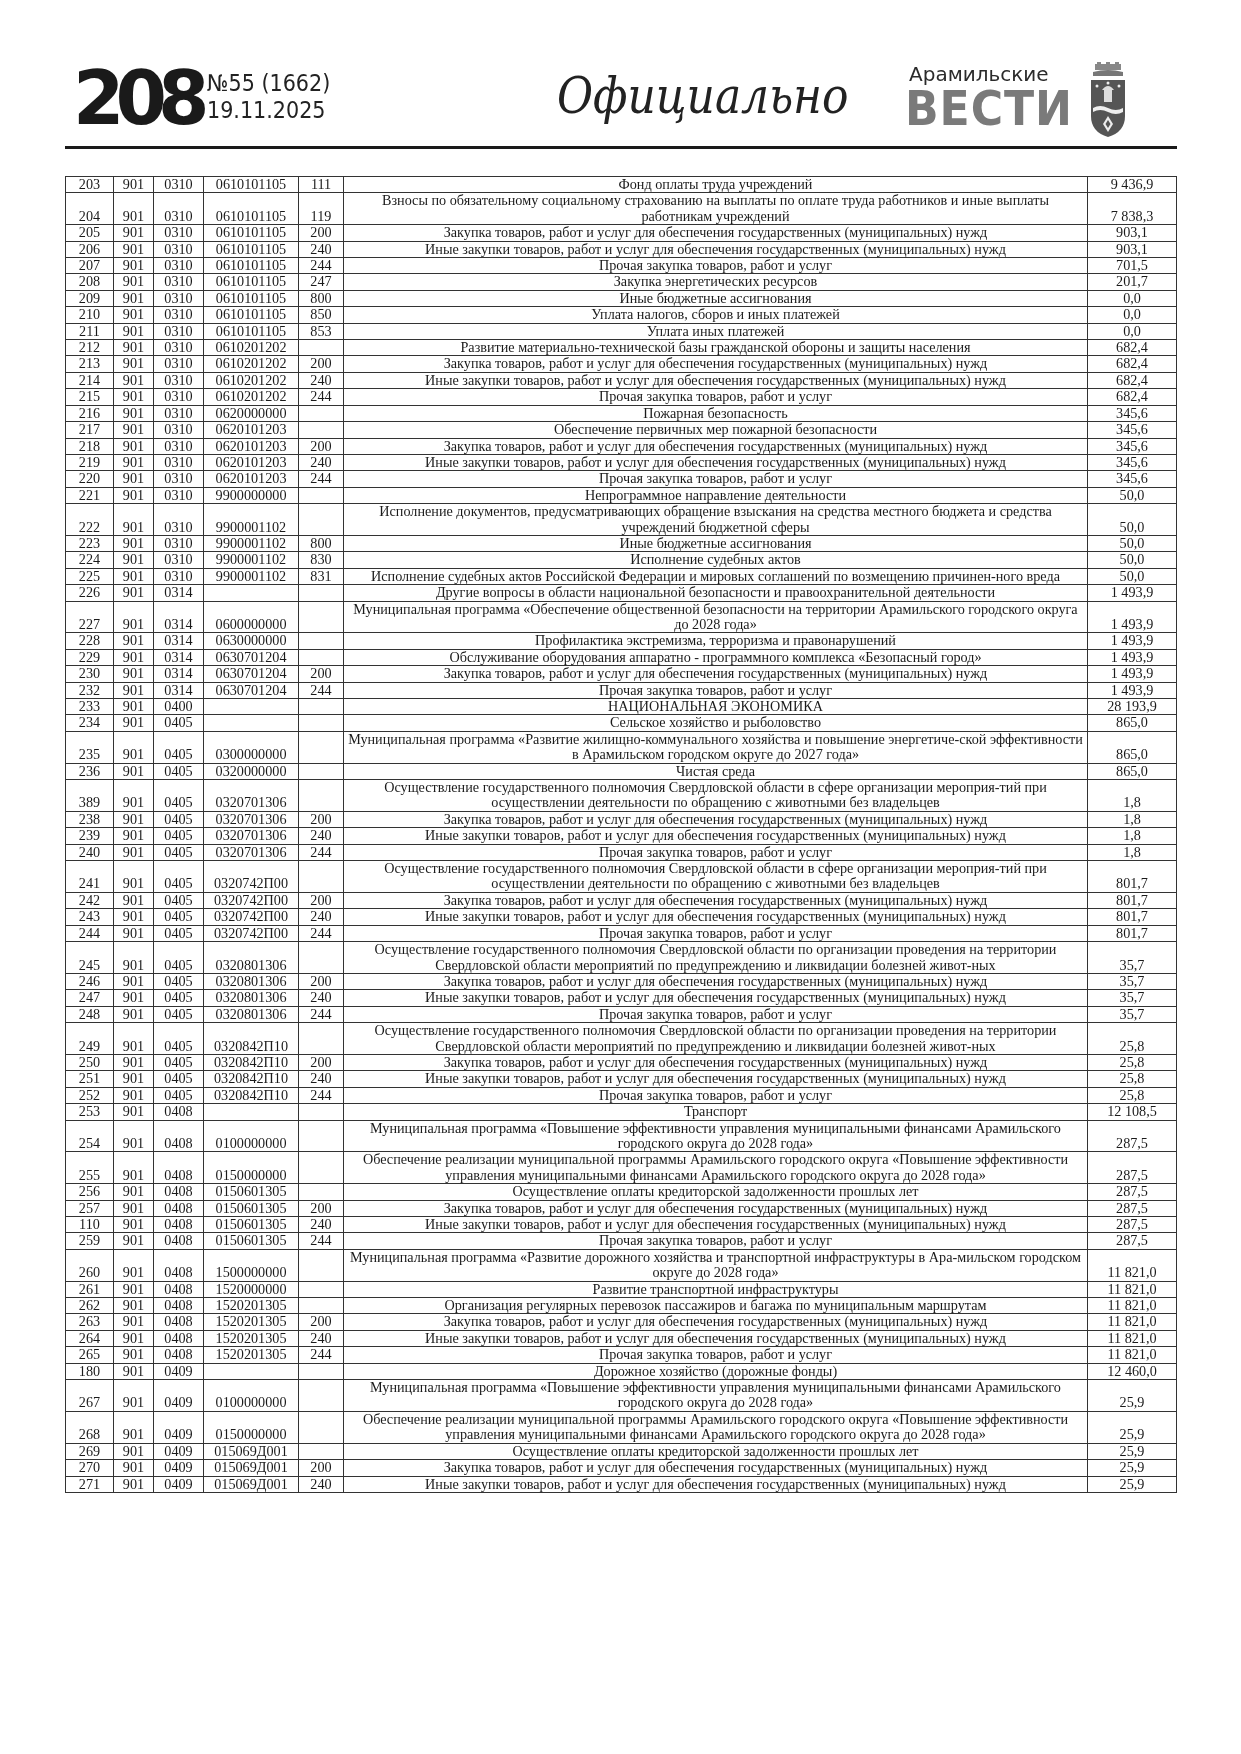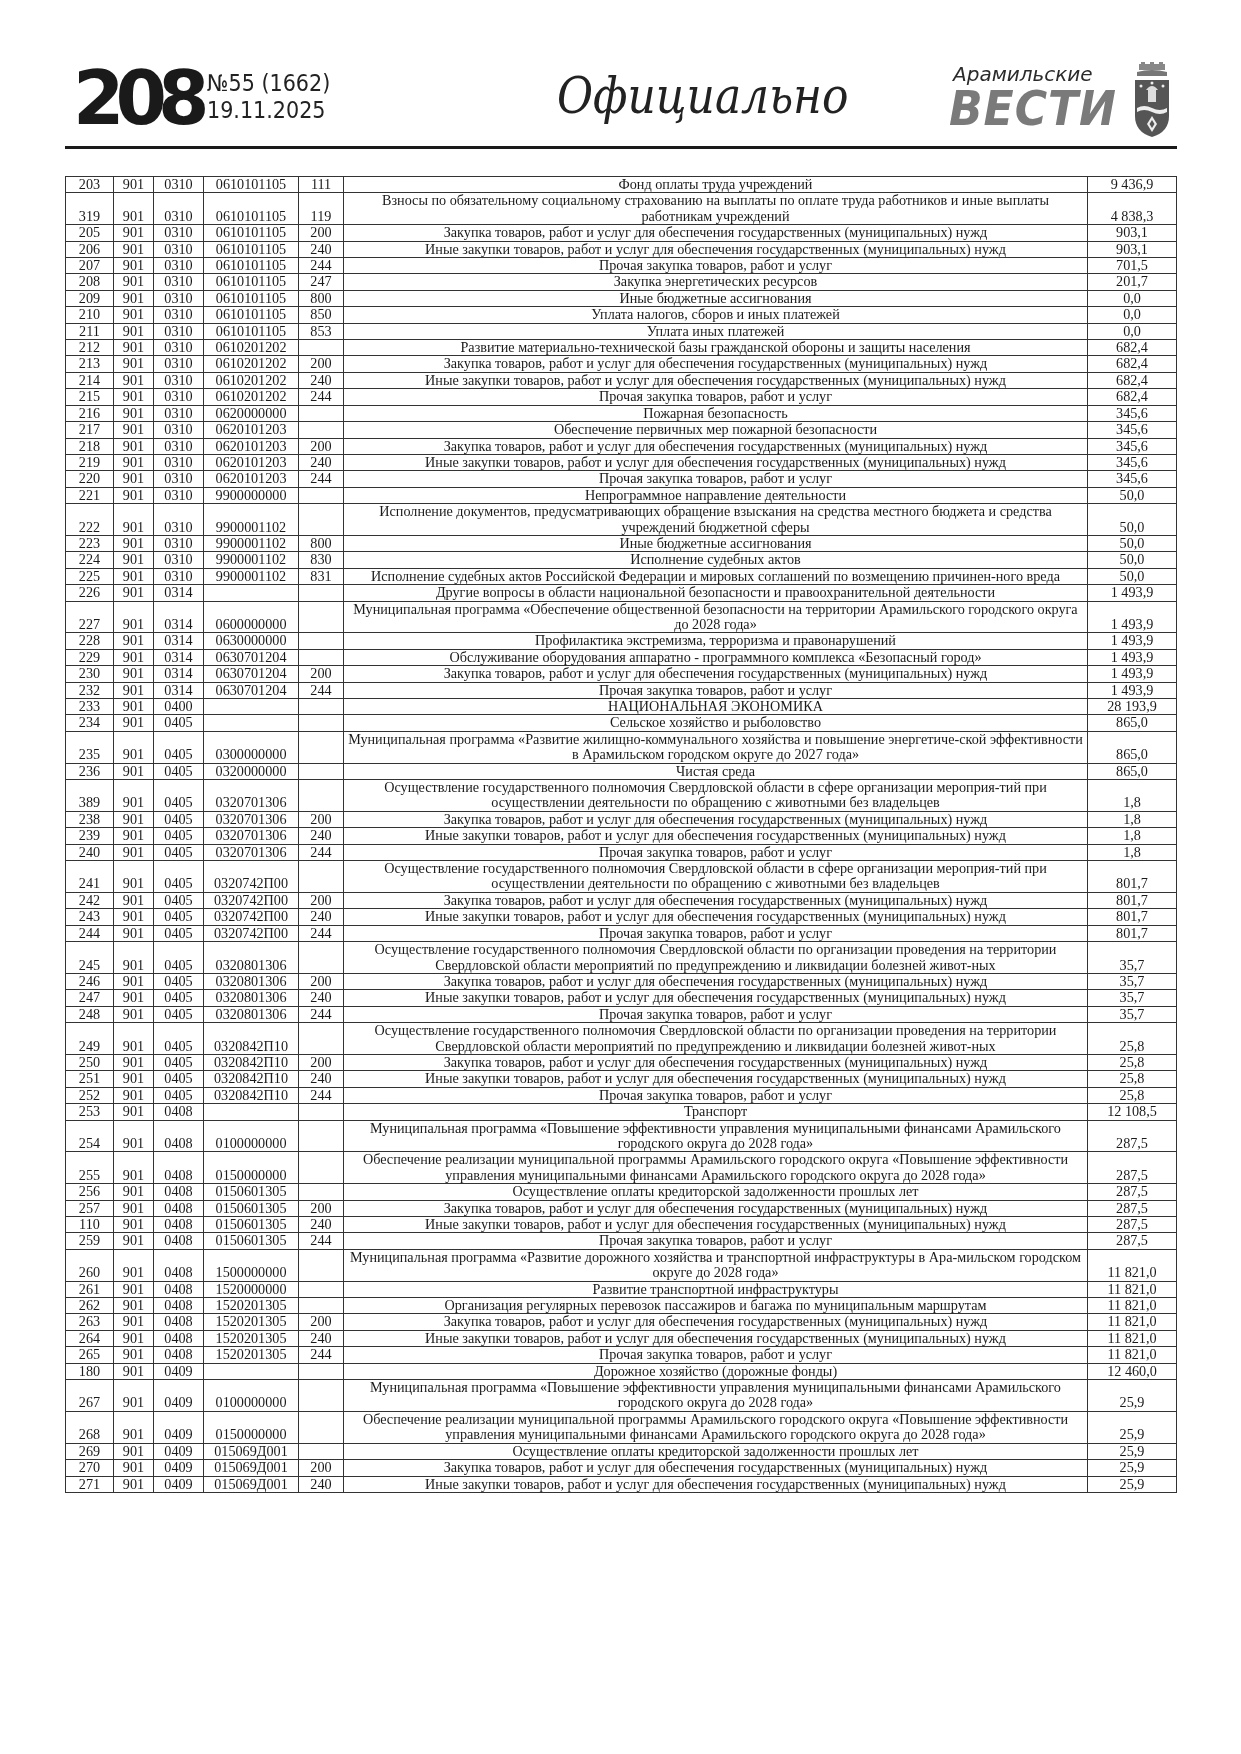--- a/index.html
+++ b/index.html
@@ -2,21 +2,21 @@
 <html><head>
 <meta charset="utf-8">
 <style>
   html, body { margin: 0; padding: 0; background: #ffffff; }
   body { width: 1241px; height: 1754px; position: relative; overflow: hidden; font-family: "Liberation Serif", "DejaVu Serif", serif; color: #1a1a1a; }
 
   .masthead { position: absolute; left: 65px; top: 62px; width: 1112px; height: 80px; }
   .page-num { position: absolute; left: 8px; top: -4px; font-family: "DejaVu Sans", sans-serif; font-weight: bold; font-size: 74px; letter-spacing: -9px; line-height: 80px; color: #1a1a1a; }
   .issue { position: absolute; left: 142px; top: 8px; font-family: "DejaVu Sans", sans-serif; font-size: 23px; line-height: 27px; color: #222; transform: scaleX(0.9); transform-origin: left top; }
   .section-title { position: absolute; left: 492px; top: 4px; font-family: "DejaVu Serif", serif; font-style: italic; font-size: 50px; line-height: 60px; color: #222; transform: scaleX(0.88); transform-origin: left top; }
-  .logo { position: absolute; left: 880px; top: 0px; width: 230px; height: 80px; font-style: italic; }
+  .logo { position: absolute; left: 836px; top: 0px; width: 230px; height: 80px; }
   .logo-top { position: absolute; left: 8px; top: 0; font-family: "DejaVu Sans", sans-serif; font-size: 20px; color: #2b2b2b; line-height: 24px; }
   .logo-main { position: absolute; left: 4px; top: 20px; font-family: "DejaVu Sans", sans-serif; font-weight: bold; font-size: 48px; color: #7a7a7a; line-height: 52px; letter-spacing: 1px; transform: scaleX(0.92); transform-origin: left top; }
   .emblem { position: absolute; left: 186px; top: 0px; width: 42px; height: 76px; }
   .rule { position: absolute; left: 65px; top: 146px; width: 1112px; height: 3px; background: #1a1a1a; }
 
   table.budget { position: absolute; left: 65px; top: 176px; width: 1111px; border-collapse: collapse; table-layout: fixed; font-size: 14.2px; line-height: 15.4px; }
   table.budget td { border: 1px solid #333; padding: 0 2px; vertical-align: bottom; white-space: nowrap; overflow: hidden; }
   table.budget td.desc { white-space: normal; text-align: center; padding: 0 4px; }
   table.budget td.num { text-align: center; }
   table.budget td.amt { text-align: center; }
@@ -70,27 +70,27 @@
       <tr>
         <td class="num">203</td>
         <td class="num">901</td>
         <td class="num">0310</td>
         <td class="num">0610101105</td>
         <td class="num">111</td>
         <td class="desc">Фонд оплаты труда учреждений</td>
         <td class="amt">9 436,9</td>
       </tr>
       <tr>
-        <td class="num">319</td>
+        <td class="num">204</td>
         <td class="num">901</td>
         <td class="num">0310</td>
         <td class="num">0610101105</td>
         <td class="num">119</td>
         <td class="desc">Взносы по обязательному социальному страхованию на выплаты по оплате труда работников и иные выплаты работникам учреждений</td>
-        <td class="amt">4 838,3</td>
+        <td class="amt">7 838,3</td>
       </tr>
       <tr>
         <td class="num">205</td>
         <td class="num">901</td>
         <td class="num">0310</td>
         <td class="num">0610101105</td>
         <td class="num">200</td>
         <td class="desc">Закупка товаров, работ и услуг для обеспечения государственных (муниципальных) нужд</td>
         <td class="amt">903,1</td>
       </tr>

